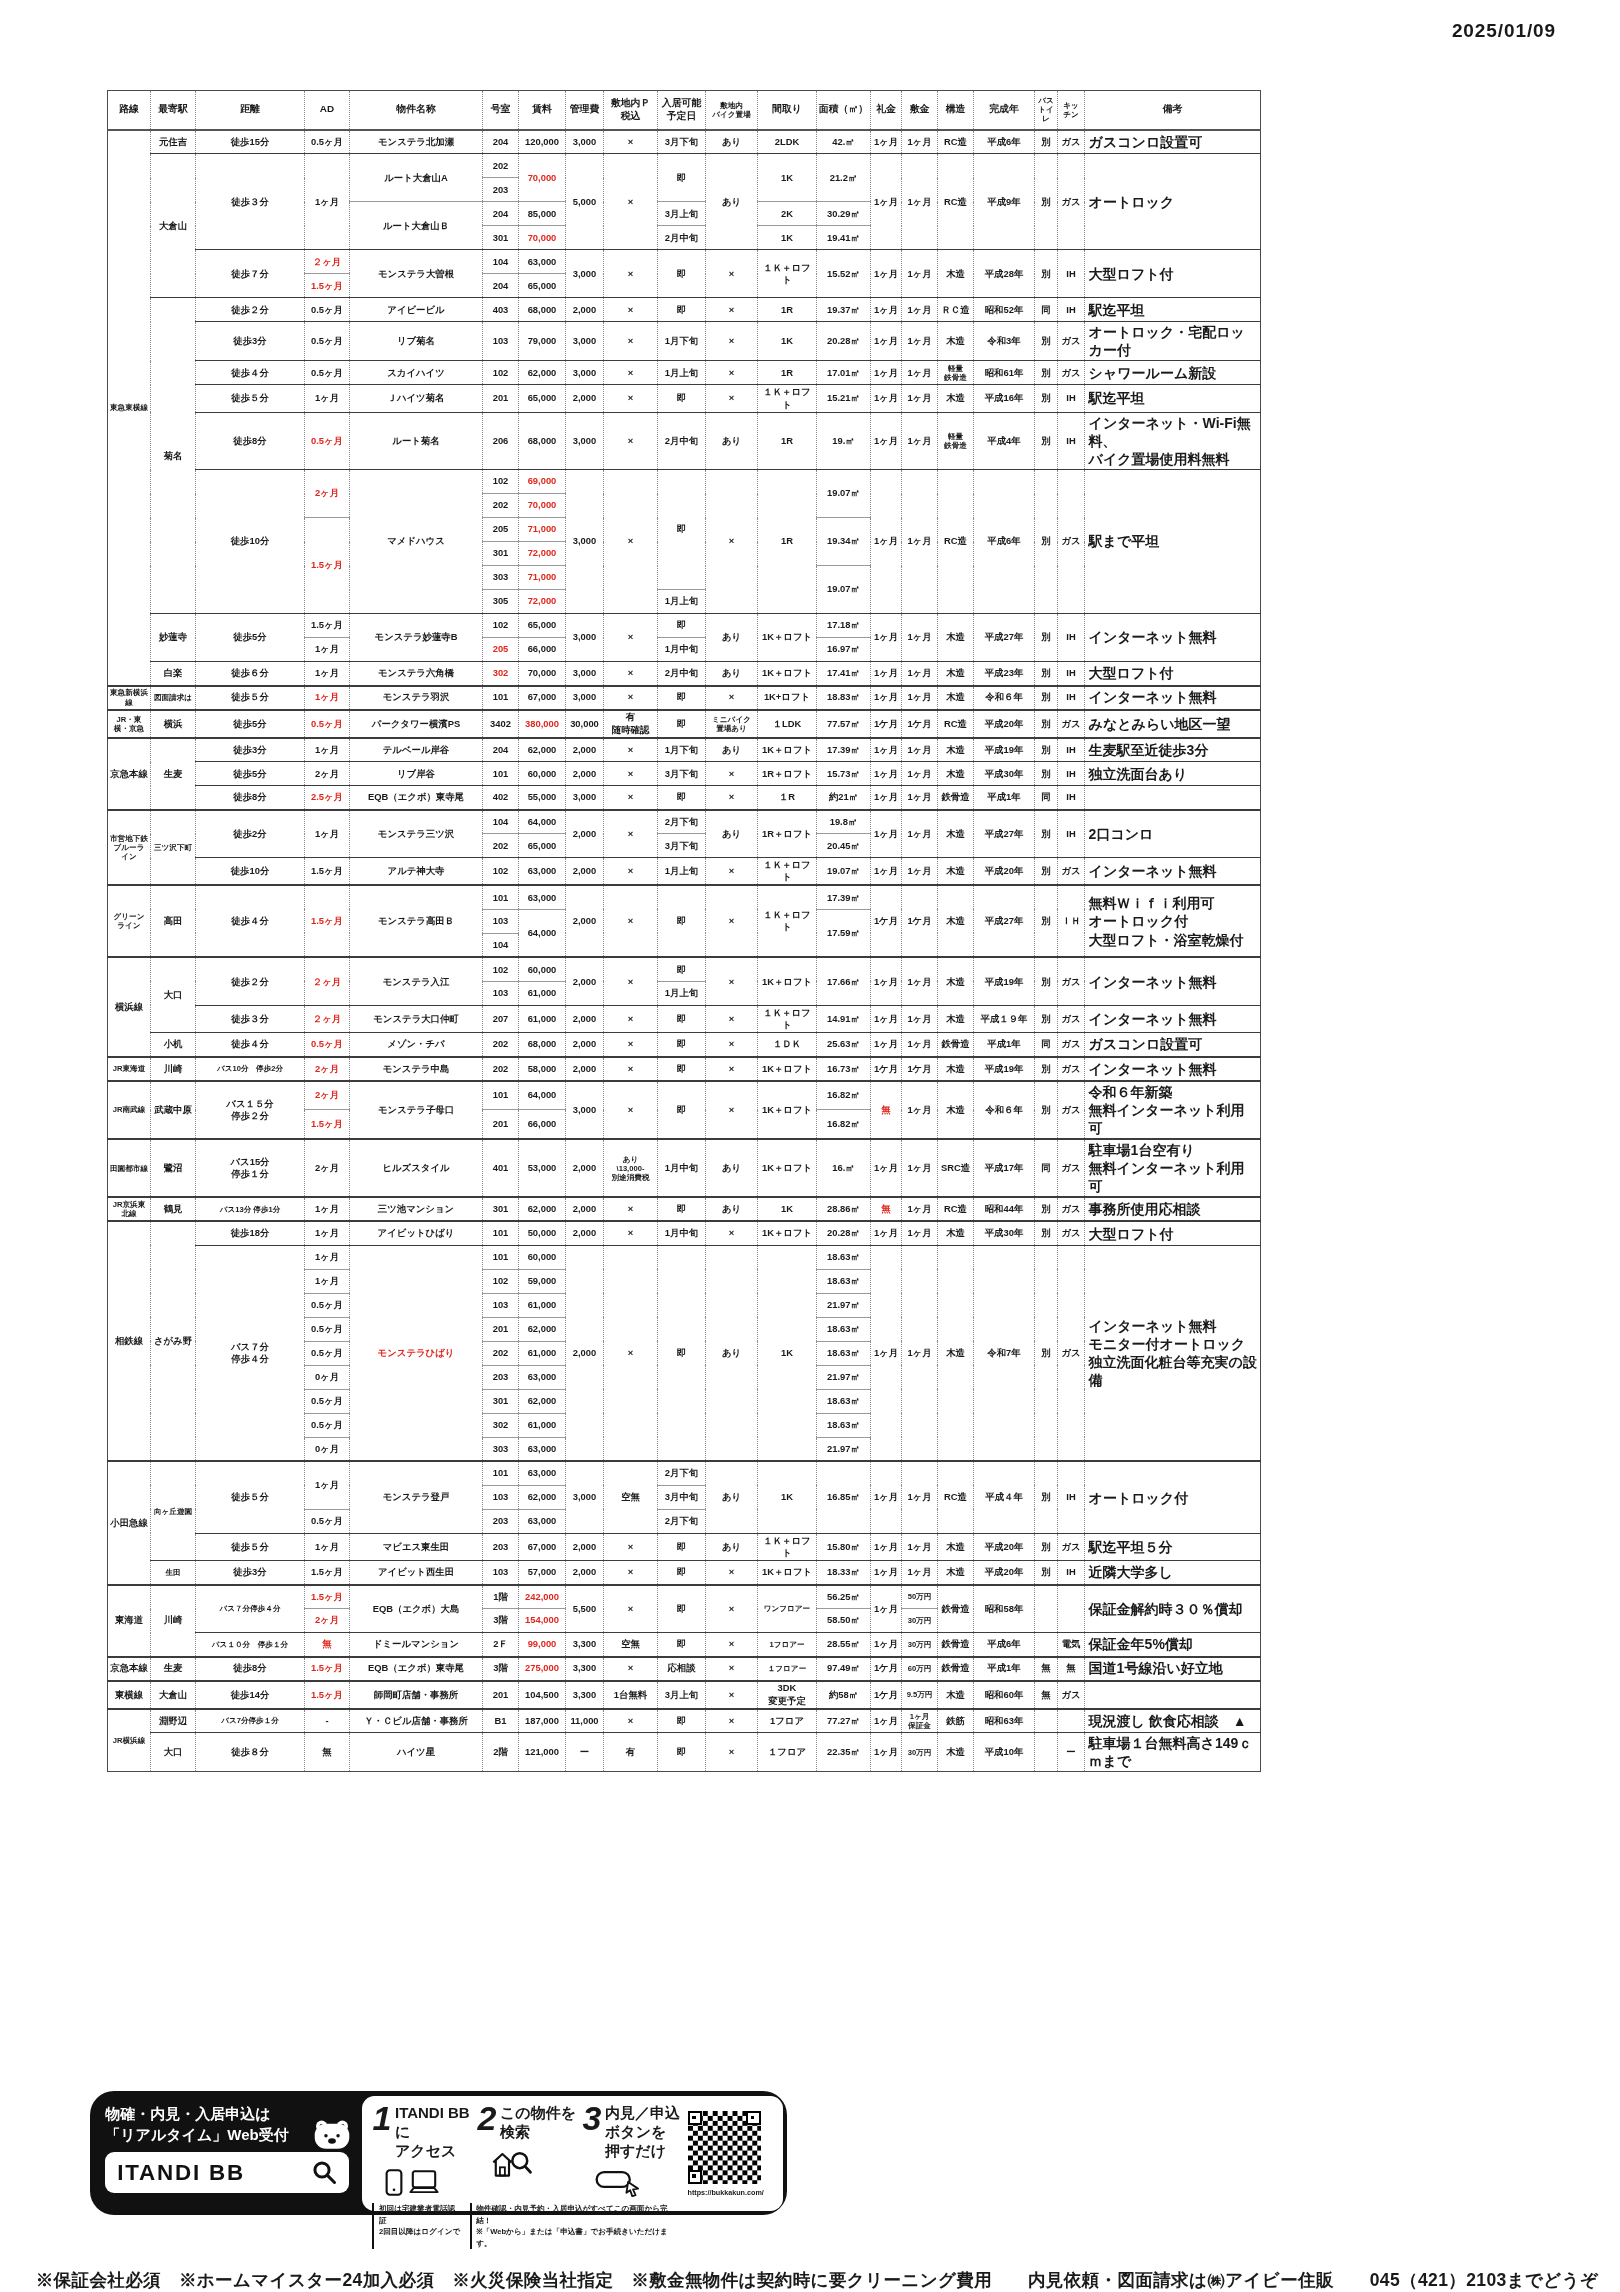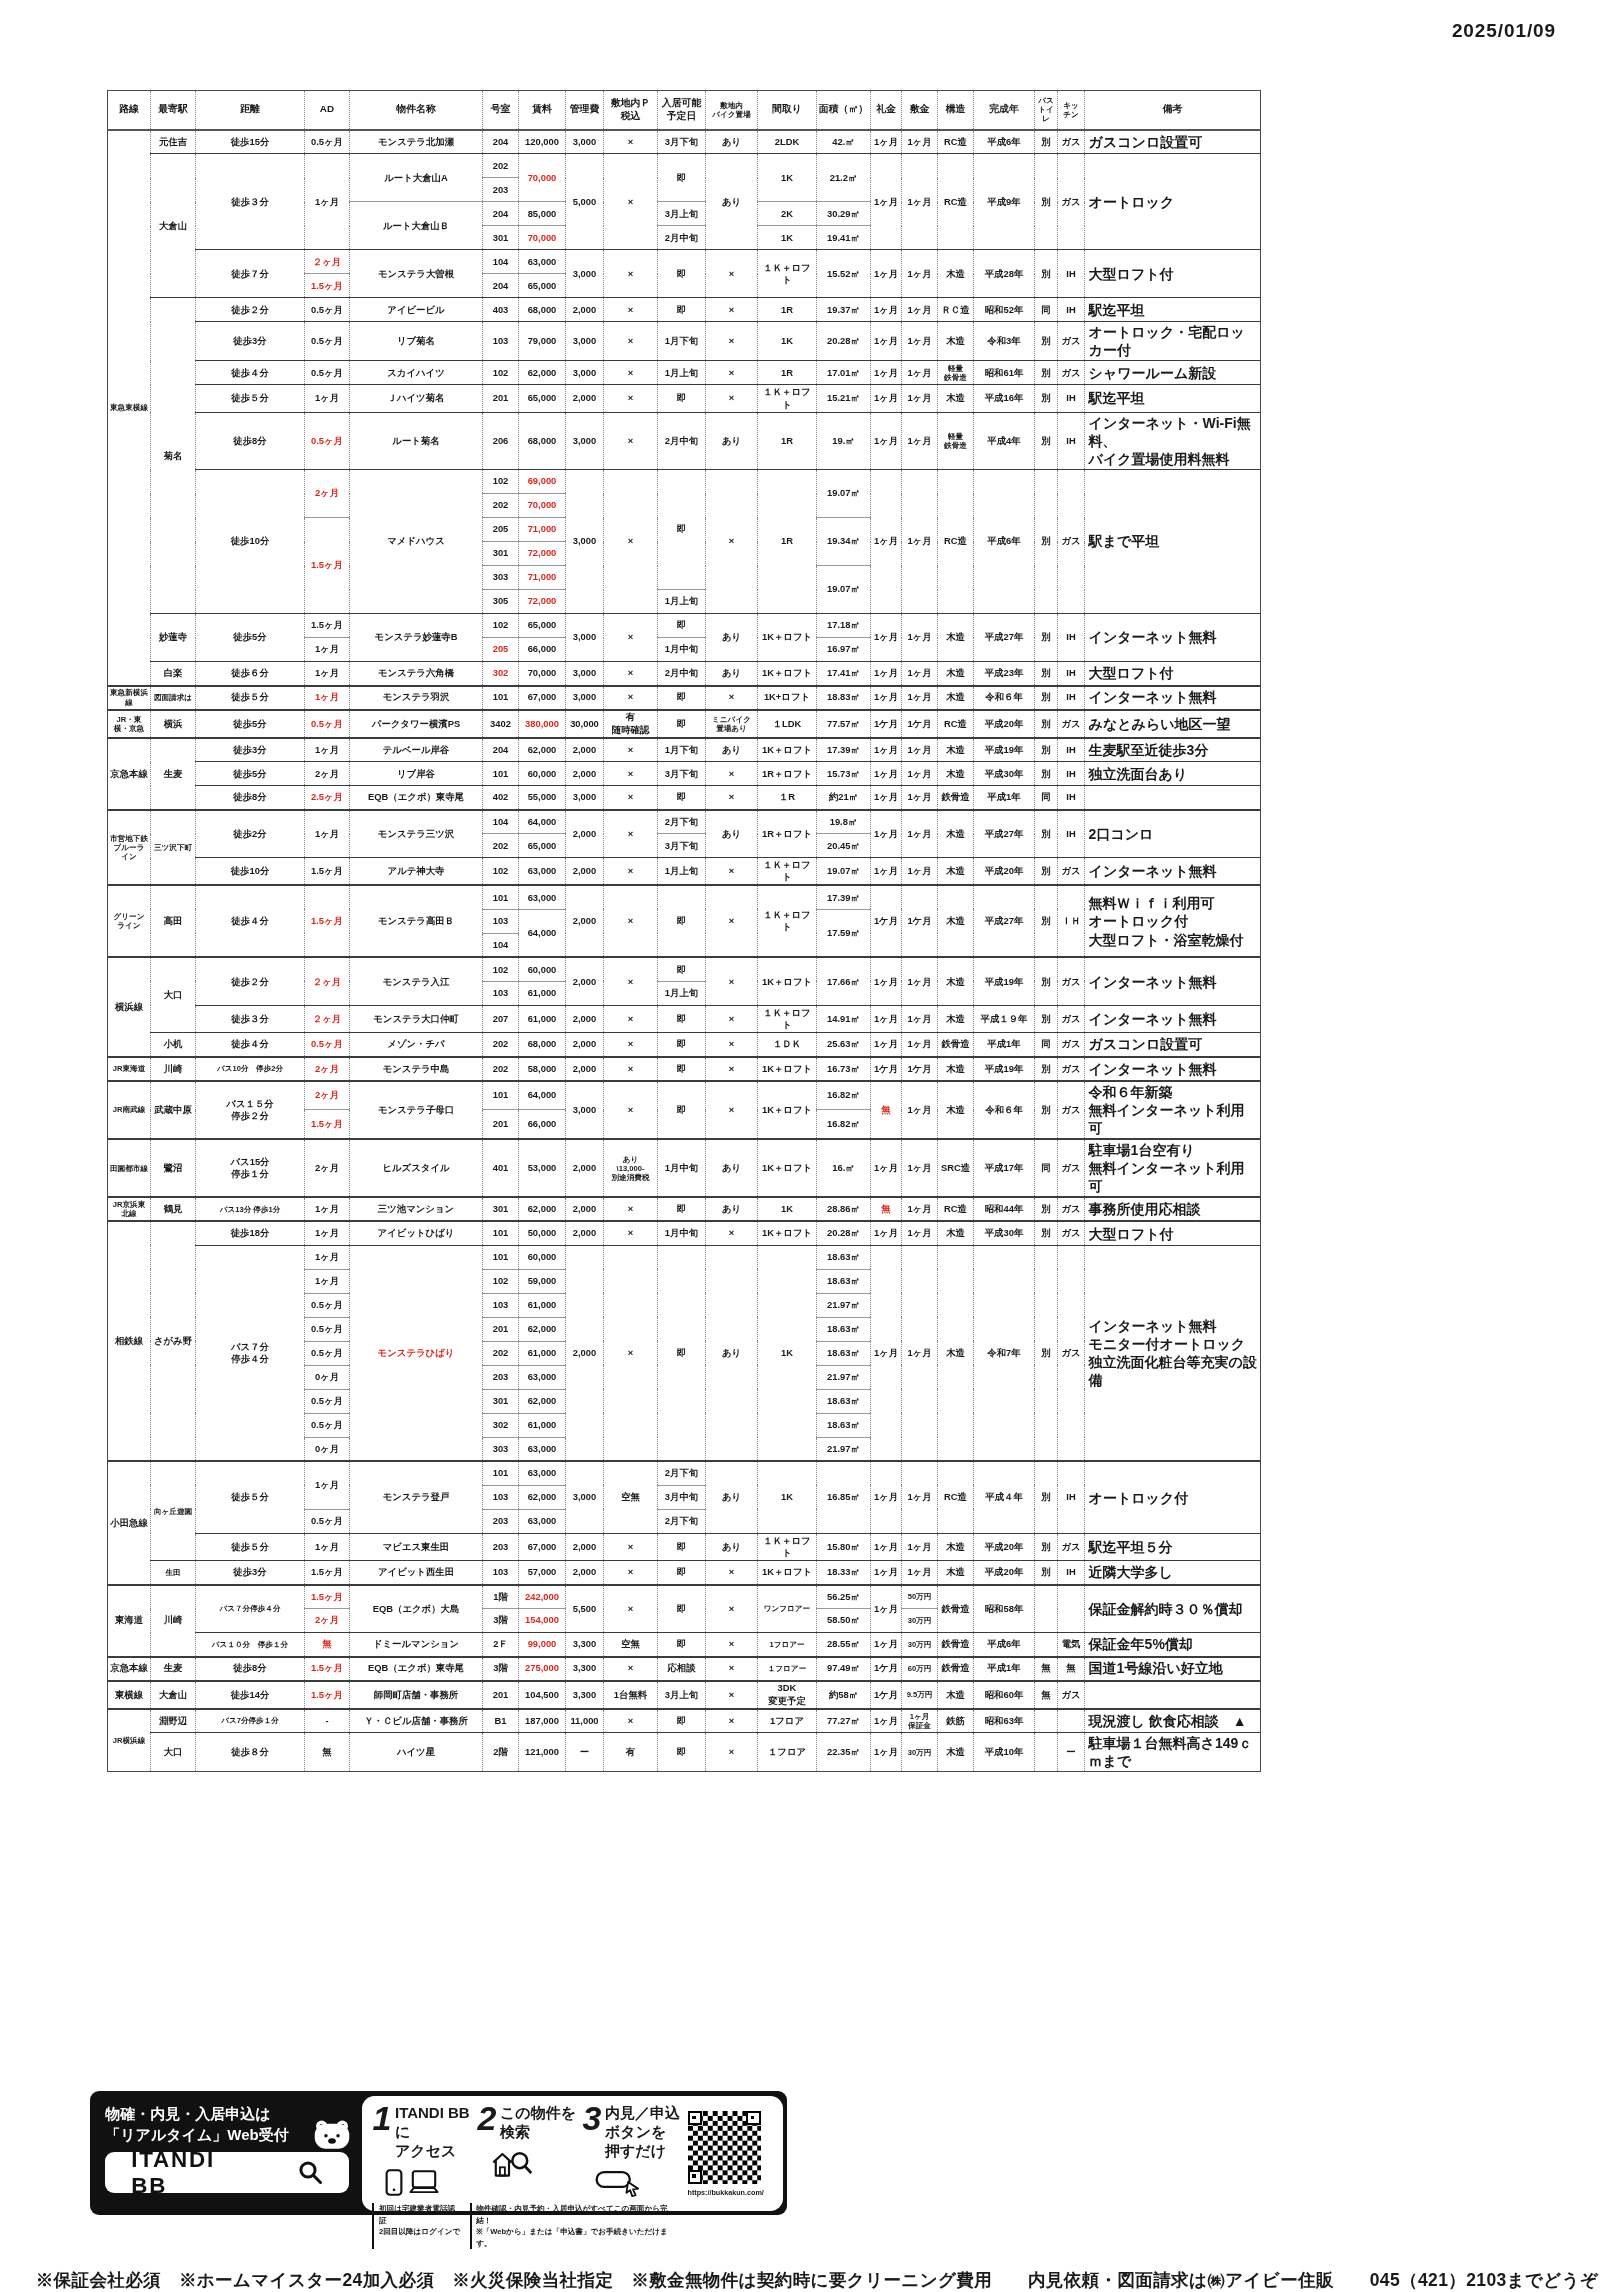--- a/index.html
+++ b/index.html
@@ -14,24 +14,24 @@
   thead th{border-bottom:2.7px double #555;height:36px;font-size:9.9px;background:#fff;}
   tbody tr{height:24px;}
   tr.bt-none  td{border-top:none;}
   tr.bt-sub   td{border-top:0.9px solid #9b9b9b;}
   tr.bt-solid td{border-top:1.3px solid #3c3c3c;}
   tr.bt-thick td{border-top:2.7px double #3c3c3c;}
   td.red{color:#e0261c;}
   .sm{font-size:7.6px;line-height:1.2;}
   td.left{text-align:left;font-size:14px;font-weight:700;padding-left:3.6px;}
   
-  .ad{position:absolute;left:90px;top:2091px;width:697px;height:124px;background:#111;border-radius:9px;display:flex;align-items:stretch;padding:4.5px;box-sizing:border-box;}
+  .ad{position:absolute;left:90px;top:2091px;width:697px;height:124px;background:#111;border-radius:24px;display:flex;align-items:stretch;padding:4.5px;box-sizing:border-box;}
   .ad-left{width:244px;padding:7.2px 9px 7.2px 10.7px;position:relative;}
   .ad-tag{color:#fff;font-size:15px;font-weight:bold;line-height:1.45;}
-  .ad-pill{margin-top:6.3px;background:#fff;border-radius:9px;height:41px;display:flex;align-items:center;justify-content:space-between;padding:0 26px;gap:43px;}
+  .ad-pill{margin-top:6.3px;background:#fff;border-radius:9px;height:41px;display:flex;align-items:center;justify-content:space-between;padding:0 12px;gap:43px;}
   .ad-brand{font-size:22.4px;font-weight:bold;letter-spacing:1.8px;color:#111;}
   .bear{position:absolute;right:7.2px;top:23px;width:38px;height:30px;}
   .ad-right{flex:1;background:#fff;border-radius:12.5px;margin-left:3.6px;padding:7.2px 9px 5.4px 10.7px;display:flex;}
   .steps{flex:1;display:flex;flex-direction:column;}
   .steps-row{display:flex;}
   .step{flex:1;display:flex;flex-direction:column;align-items:flex-start;}
   .step-head{display:flex;align-items:flex-start;gap:3.6px;}
   .step-num{font-size:34px;font-weight:bold;font-style:italic;line-height:0.9;}
   .step-title{font-size:15px;font-weight:bold;line-height:1.25;white-space:pre-line;padding-top:1.8px;}
   .step-ico{margin:3.6px 0 0 12.5px;height:36px;display:flex;align-items:center;gap:5.4px;}

